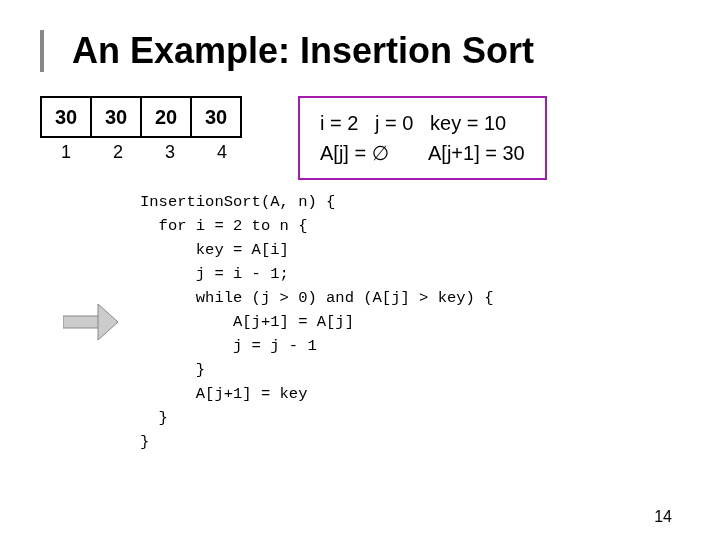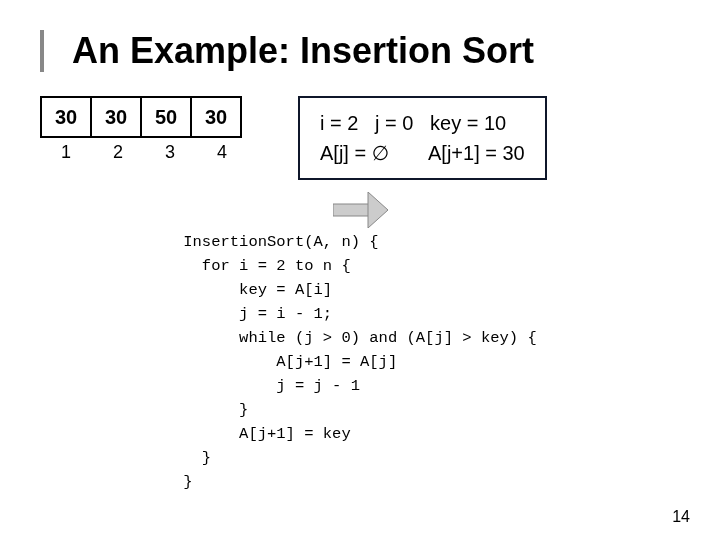--- a/index.html
+++ b/index.html
@@ -60,36 +60,36 @@
     }
 
     .index-label {
       width: 52px;
       text-align: center;
       font-size: 18px;
       color: #000;
     }
 
     .info-box {
-      border: 2px solid #0f172a;
+      border: 2px solid #a21caf;
       padding: 10px 20px;
       font-size: 20px;
       color: #000;
       line-height: 1.5;
       margin-left: 20px;
     }
 
     .info-box .line {
       display: block;
     }
 
     .code-section {
       position: relative;
       display: flex;
-      flex-direction: column;
+      flex-direction: row;
       align-items: center;
       margin-top: 10px;
     }
 
     .arrow-icon {
       width: 60px;
       height: 40px;
       margin-right: 20px;
       margin-left: 20px;
       display: flex;
@@ -103,39 +103,39 @@
       font-family: 'Courier New', Courier, monospace;
       font-size: 15.5px;
       color: #000;
       line-height: 1.55;
       white-space: pre;
     }
 
     .page-number {
       position: absolute;
       bottom: 14px;
-      right: 30px;
+      right: 48px;
       font-size: 16px;
       color: #000;
     }
   </style>
 </head>
 <body>
 
 <div class="slide">
 
   <div class="title">An Example: Insertion Sort</div>
 
   <div style="display:flex; flex-direction:row; align-items:flex-start; gap:30px; margin-bottom:10px;">
 
     <div class="array-container">
       <div class="array-cells">
         <div class="cell">30</div>
         <div class="cell">30</div>
-        <div class="cell">50</div>
+        <div class="cell">20</div>
         <div class="cell">30</div>
       </div>
       <div class="array-indices">
         <div class="index-label">1</div>
         <div class="index-label">2</div>
         <div class="index-label">3</div>
         <div class="index-label">4</div>
       </div>
     </div>
 

